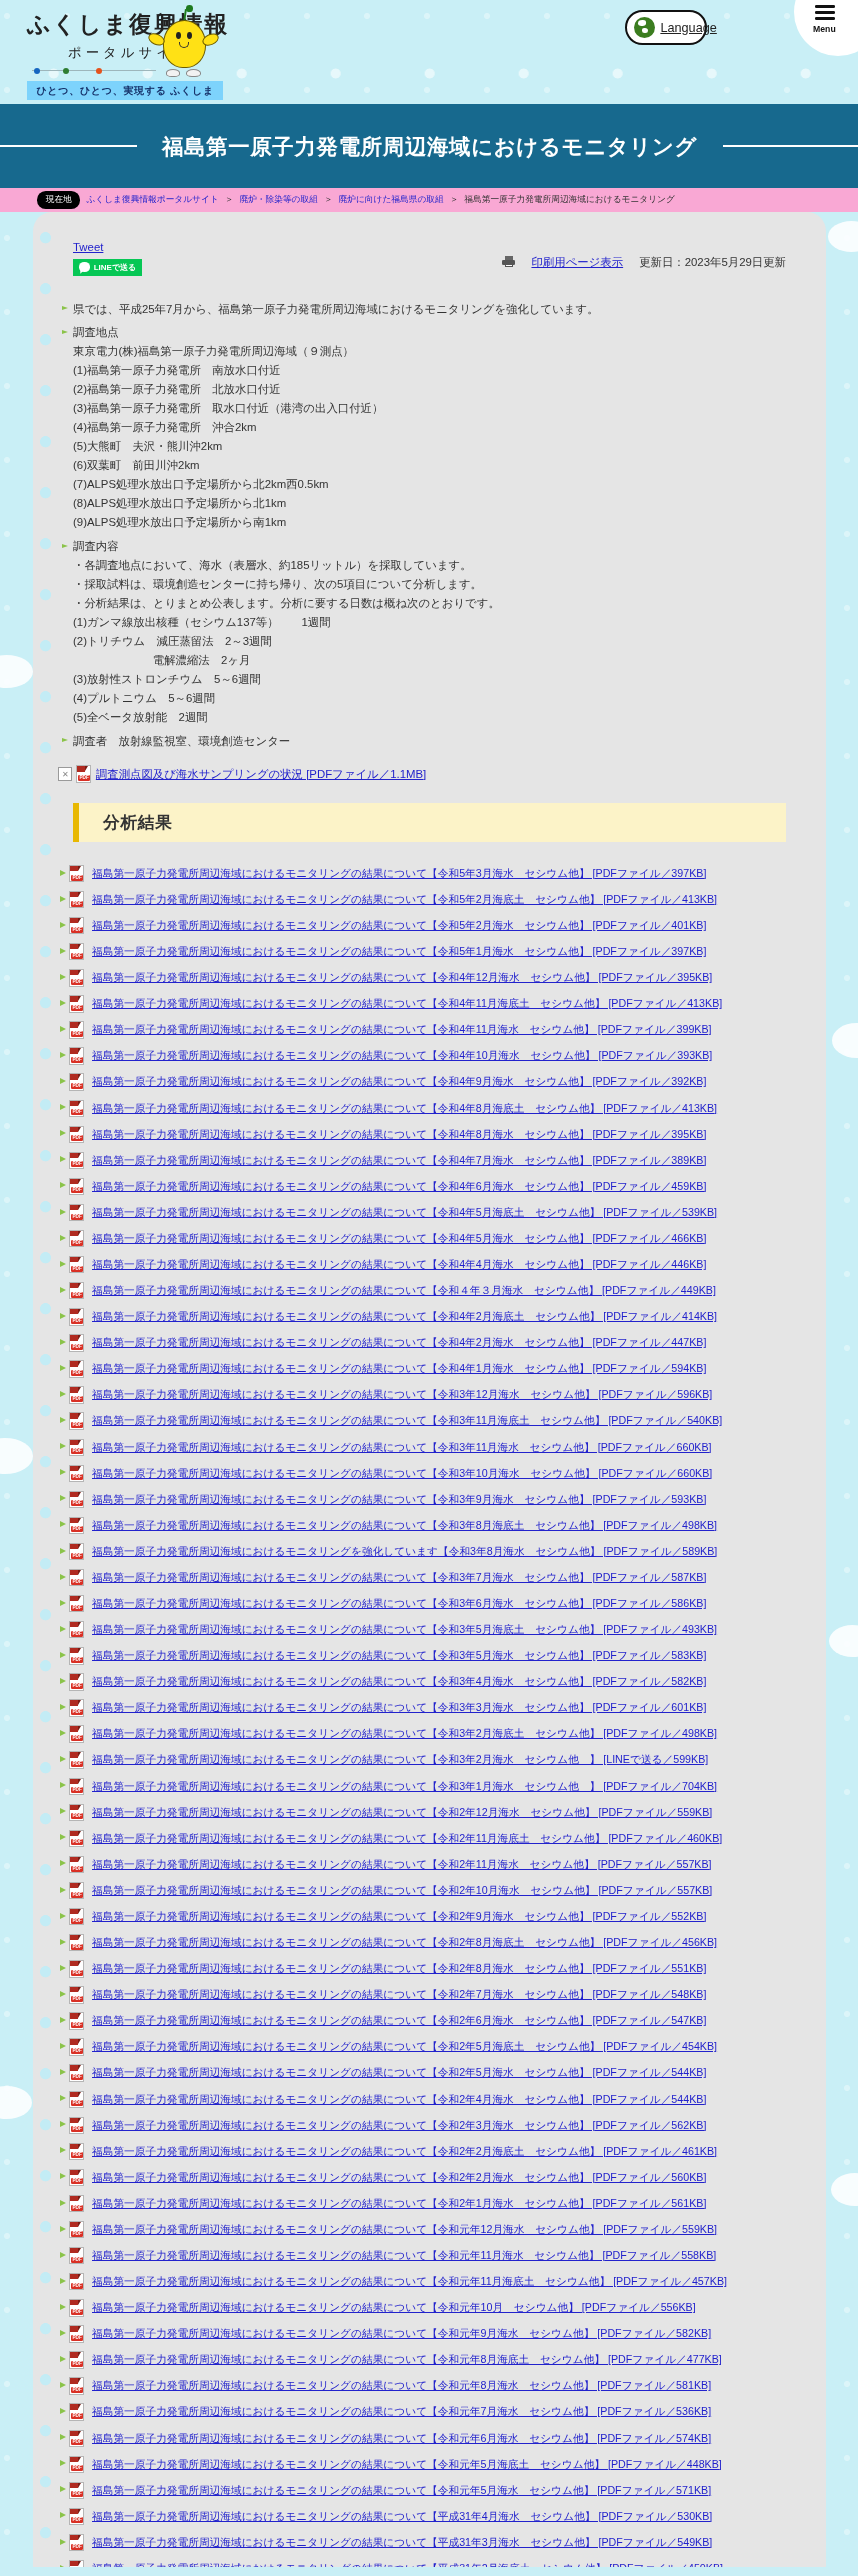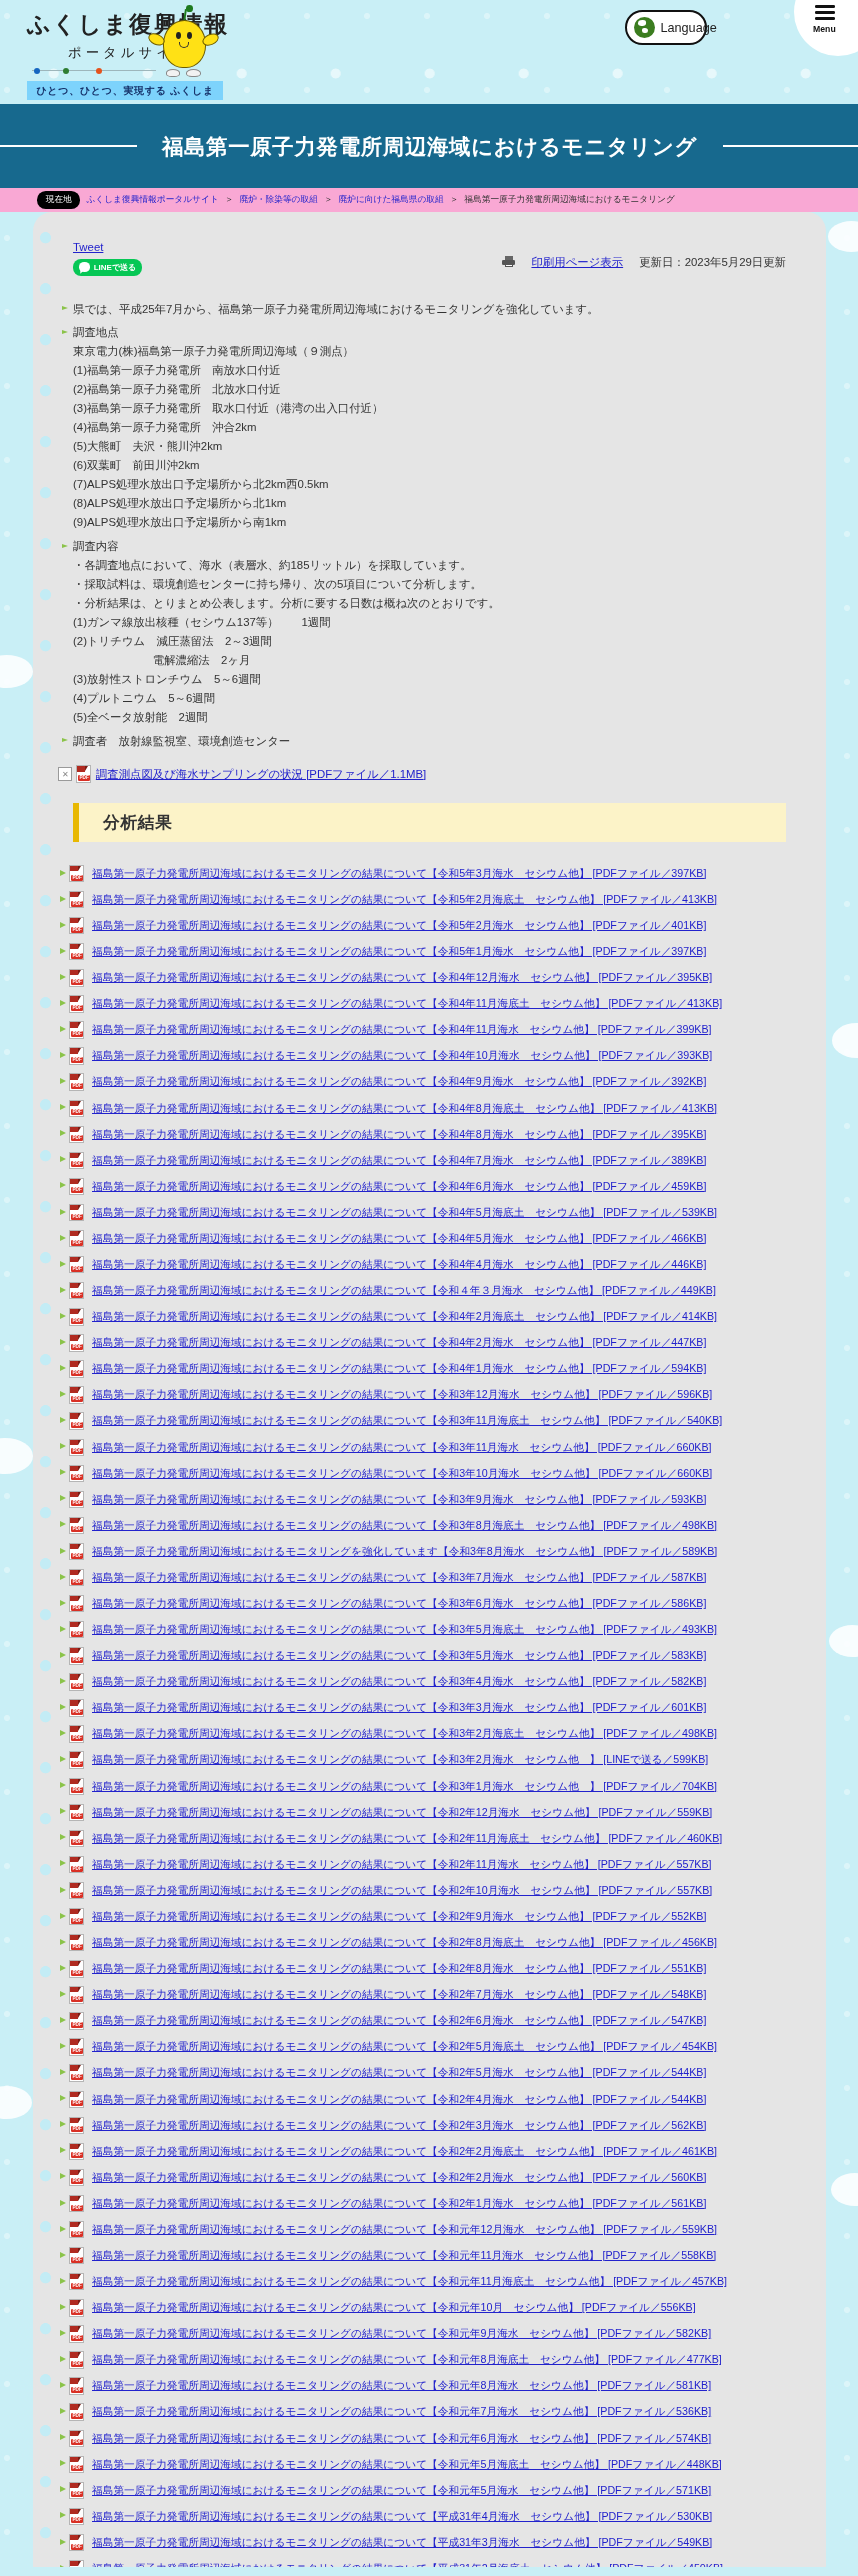--- a/index.html
+++ b/index.html
@@ -44,21 +44,21 @@
   .mascot .wing.l{left:-6.7px;transform:rotate(24deg);}
   .mascot .wing.r{left:47px;transform:rotate(-24deg);}
   .mascot .foot{position:absolute;top:62px;width:14.7px;height:8px;background:#f2f2f2;border:1.3px solid #888;border-radius:50% 50% 40% 40%;}
   .mascot .foot.l{left:10.7px;} .mascot .foot.r{left:31px;}
   
   .language-btn{position:absolute;left:625px;top:10px;width:82px;height:35px;background:#fff;
     border:2px solid #111;border-radius:17.4px;display:flex;align-items:center;gap:5.3px;padding:0 6.7px;cursor:pointer;}
   .globe{width:21.4px;height:21.4px;border-radius:50%;background:#3b7d1f;position:relative;overflow:hidden;flex:0 0 21.4px;}
   .globe::before{content:"";position:absolute;left:4.7px;top:3.3px;width:8px;height:6px;background:#fff;border-radius:60% 40% 50% 50%;}
   .globe::after{content:"";position:absolute;left:8px;top:11.4px;width:6px;height:5.3px;background:#fff;border-radius:40% 60% 50% 50%;}
-  .language-label{font-size:12.7px;color:#222;}
+  .language-label{font-size:12.7px;color:#222;text-decoration:underline;}
   
   .menu-btn{position:absolute;right:-23px;top:-32px;width:88px;height:88px;border-radius:50%;background:#fff;cursor:pointer;}
   .menu-bars{position:absolute;left:21.4px;top:37px;width:20px;}
   .menu-bars i{display:block;height:3.3px;background:#111;border-radius:1.3px;margin-bottom:2.7px;}
   .menu-label{position:absolute;left:19px;top:56px;font-size:8.7px;font-weight:bold;color:#111;}
   
   .title-banner{height:84px;background:#17698e;display:flex;align-items:center;}
   .title-banner .rule{flex:1;height:1.3px;background:#fff;}
   .title-banner h1{font-size:21.4px;font-weight:bold;color:#fff;margin:0 25.4px;letter-spacing:0.7px;white-space:nowrap;}
   
@@ -70,21 +70,21 @@
   
   .card{position:relative;margin:0 33px;height:2355px;background:#e5e5e5;border-radius:19px 19px 0 0;overflow:hidden;padding-top:28px;}
   .card::before{ 
     content:"";position:absolute;left:4px;top:17.4px;bottom:0;width:17.4px;
     background-image:radial-gradient(circle at 8.7px 8.7px,#c3ecf5 5.3px,rgba(255,255,255,0) 6px);
     background-size:17.4px 51px;pointer-events:none;}
   
   .toolbar{position:relative;height:55px;padding:1.3px 40px 0;}
   .tweet-link{font-size:11.4px;color:#2222cc;text-decoration:underline;cursor:pointer;}
   .line-btn{display:inline-flex;align-items:center;gap:3.3px;margin-top:6px;background:#06c755;
-    border:none;border-radius:8px;padding:2.7px 6px;cursor:pointer;}
+    border:none;border-radius:0;padding:2.7px 6px;cursor:pointer;}
   .line-bubble{width:11.4px;height:10px;background:#fff;border-radius:45%;position:relative;}
   .line-bubble::after{content:"";position:absolute;left:1.3px;bottom:-1.3px;width:4px;height:4px;background:#fff;
     clip-path:polygon(0 0,100% 0,0 100%);}
   .line-label{color:#fff;font-size:8px;font-weight:bold;}
   .toolbar-meta{position:absolute;right:40px;top:14.7px;display:flex;align-items:center;gap:16px;font-size:11.4px;}
   .printer-icon{position:relative;width:13.4px;height:11.4px;display:inline-block;}
   .printer-icon::before{content:"";position:absolute;left:2.7px;top:0;width:8px;height:3.3px;background:#666;}
   .printer-icon::after{content:"";position:absolute;left:0;top:3.3px;width:13.4px;height:5.3px;background:#555;border-radius:1.3px;}
   .printer-icon i{position:absolute;left:2.7px;top:6.7px;width:8px;height:4px;background:#fff;border:0.7px solid #555;}
   .print-link{color:#2222cc;text-decoration:underline;cursor:pointer;}

